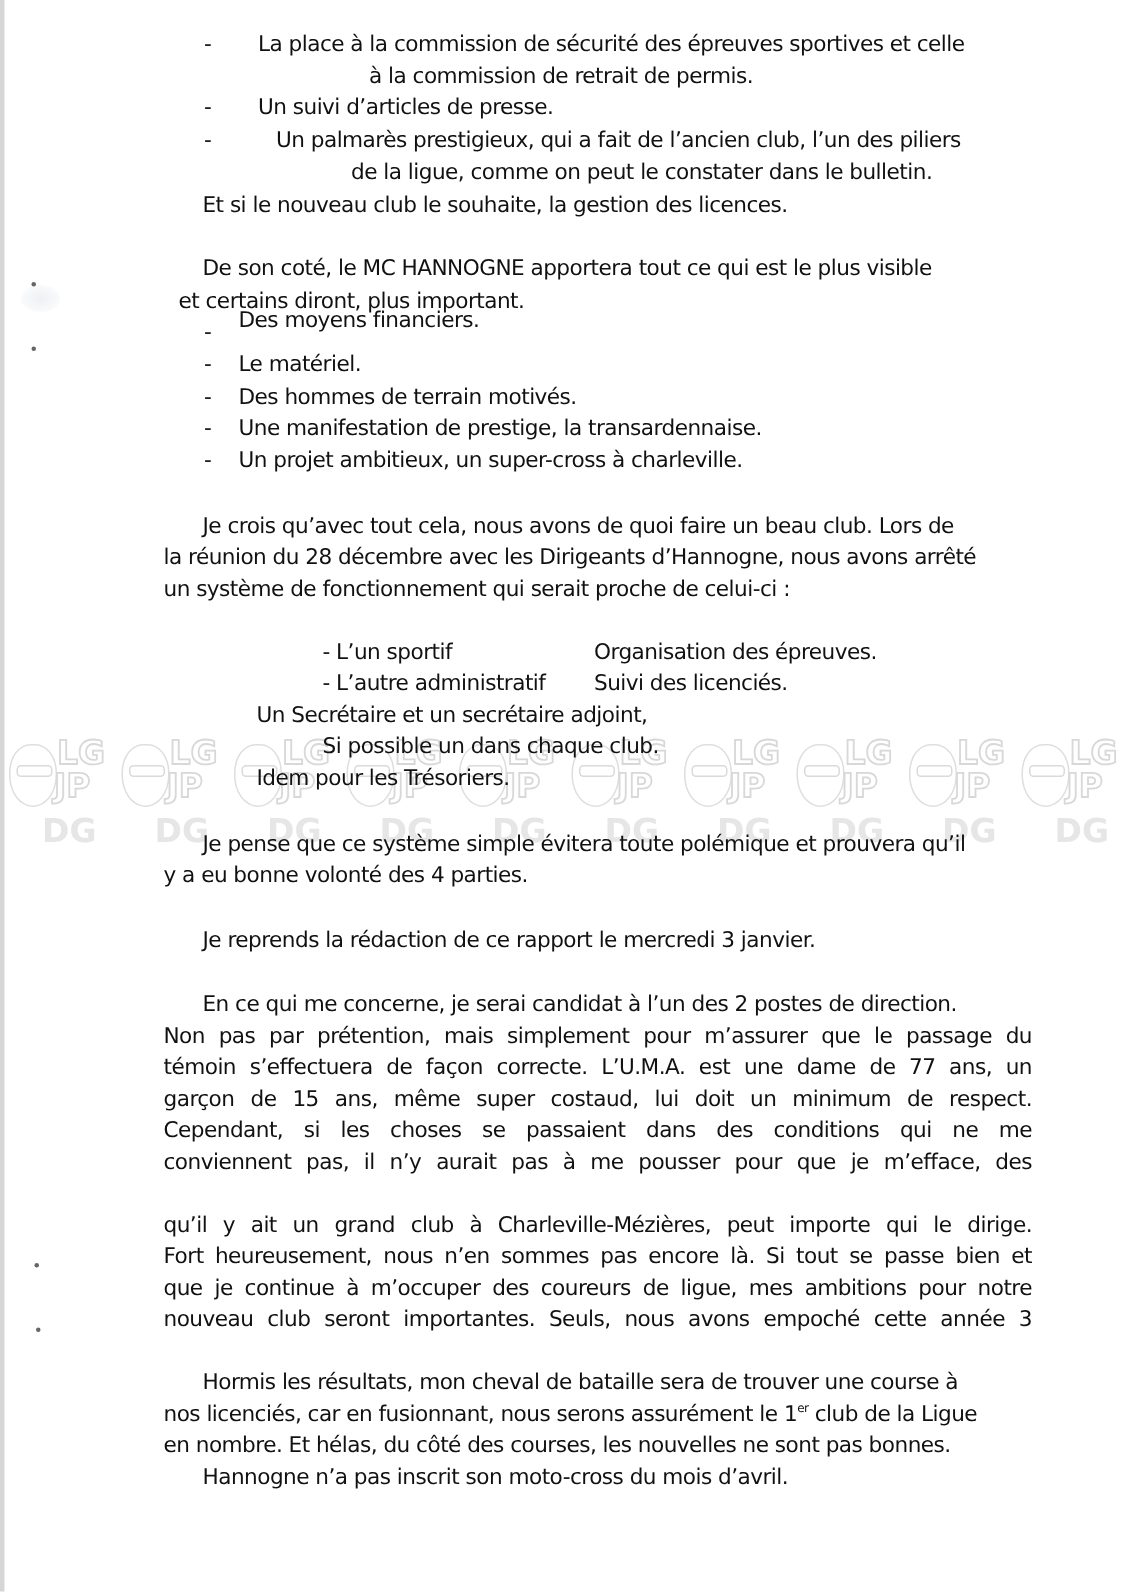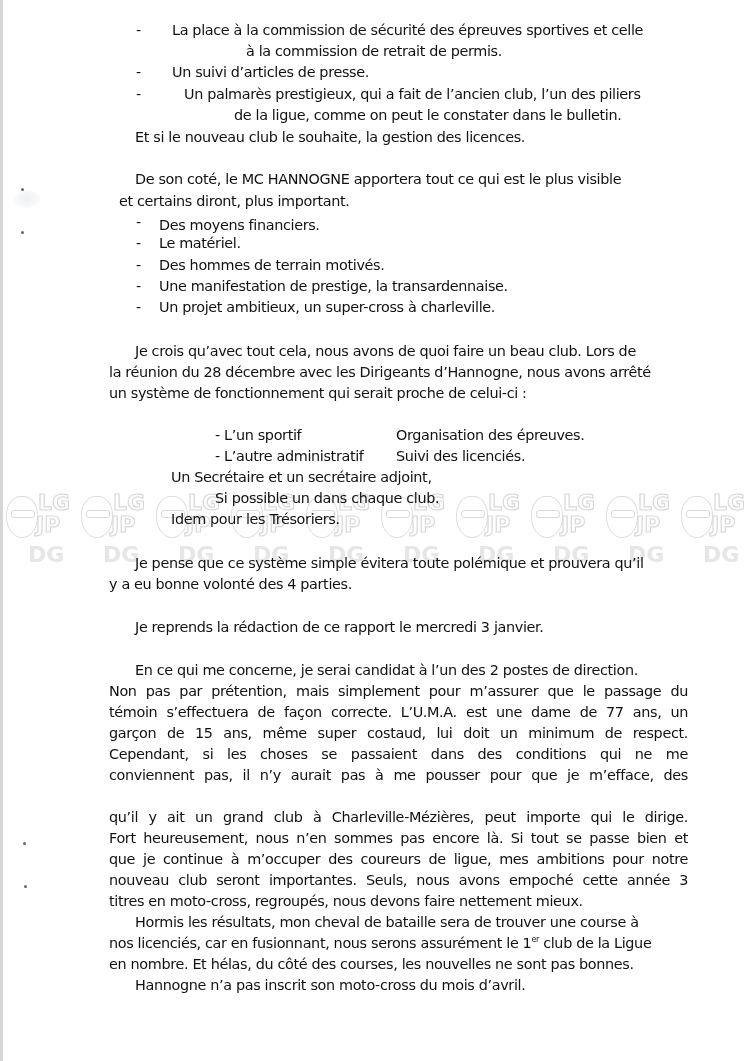--- a/index.html
+++ b/index.html
@@ -127,21 +127,21 @@
   <span class="dash" style="left:136px;top:62px;">-</span>
   <div class="line" style="left:172px;top:62px;">Un suivi d’articles de presse.</div>
   <span class="dash" style="left:136px;top:84px;">-</span>
   <div class="line" style="left:184px;top:84px;">Un palmarès prestigieux, qui a fait de l’ancien club, l’un des piliers</div>
   <div class="line" style="left:234px;top:105px;">de la ligue, comme on peut le constater dans le bulletin.</div>
   <div class="line" style="left:135px;top:127px;">Et si le nouveau club le souhaite, la gestion des licences.</div>
 
   <div class="line" style="left:135px;top:169px;">De son coté, le MC HANNOGNE apportera tout ce qui est le plus visible</div>
   <div class="line" style="left:119px;top:191px;">et certains diront, plus important.</div>
   <span class="dash" style="left:136px;top:212px;">-</span>
-  <div class="line" style="left:159px;top:215px;">Des moyens financiers.</div>
+  <div class="line" style="left:159px;top:204px;">Des moyens financiers.</div>
   <span class="dash" style="left:136px;top:233px;">-</span>
   <div class="line" style="left:159px;top:233px;">Le matériel.</div>
   <span class="dash" style="left:136px;top:255px;">-</span>
   <div class="line" style="left:159px;top:255px;">Des hommes de terrain motivés.</div>
   <span class="dash" style="left:136px;top:276px;">-</span>
   <div class="line" style="left:159px;top:276px;">Une manifestation de prestige, la transardennaise.</div>
   <span class="dash" style="left:136px;top:297px;">-</span>
   <div class="line" style="left:159px;top:297px;">Un projet ambitieux, un super-cross à charleville.</div>
 
   <div class="line" style="left:135px;top:341px;">Je crois qu’avec tout cela, nous avons de quoi faire un beau club. Lors de</div>
@@ -163,18 +163,17 @@
   <div class="line" style="left:135px;top:660px;width:553px;">En ce qui me concerne, je serai candidat à l’un des 2 postes de direction.</div>
   <div class="line justify" style="left:109px;top:681px;width:579px;">Non pas par prétention, mais simplement pour m’assurer que le passage du</div>
   <div class="line justify" style="left:109px;top:702px;width:579px;">témoin s’effectuera de façon correcte. L’U.M.A. est une dame de 77 ans, un</div>
   <div class="line justify" style="left:109px;top:723px;width:579px;">garçon de 15 ans, même super costaud, lui doit un minimum de respect.</div>
   <div class="line justify" style="left:109px;top:744px;width:579px;">Cependant, si les choses se passaient dans des conditions qui ne me</div>
   <div class="line justify" style="left:109px;top:765px;width:579px;">conviennent pas, il n’y aurait pas à me pousser pour que je m’efface, des</div>
   <div class="line justify" style="left:109px;top:807px;width:579px;">qu’il y ait un grand club à Charleville-Mézières, peut importe qui le dirige.</div>
   <div class="line justify" style="left:109px;top:828px;width:579px;">Fort heureusement, nous n’en sommes pas encore là. Si tout se passe bien et</div>
   <div class="line justify" style="left:109px;top:849px;width:579px;">que je continue à m’occuper des coureurs de ligue, mes ambitions pour notre</div>
   <div class="line justify" style="left:109px;top:870px;width:579px;">nouveau club seront importantes. Seuls, nous avons empoché cette année 3</div>
-  <div class="line" style="left:109px;top:891px;">titres en moto-cross, regroupés, nous devons faire nettement mieux.</div>
   <div class="line" style="left:135px;top:912px;">Hormis les résultats, mon cheval de bataille sera de trouver une course à</div>
   <div class="line" style="left:109px;top:933px;"><span>nos licenciés, car en fusionnant, nous serons assurément le 1</span><sup>er</sup><span> club de la Ligue</span></div>
   <div class="line" style="left:109px;top:954px;">en nombre. Et hélas, du côté des courses, les nouvelles ne sont pas bonnes.</div>
   <div class="line" style="left:135px;top:975px;">Hannogne n’a pas inscrit son moto-cross du mois d’avril.</div>
 </div>
 
 </body></html>

